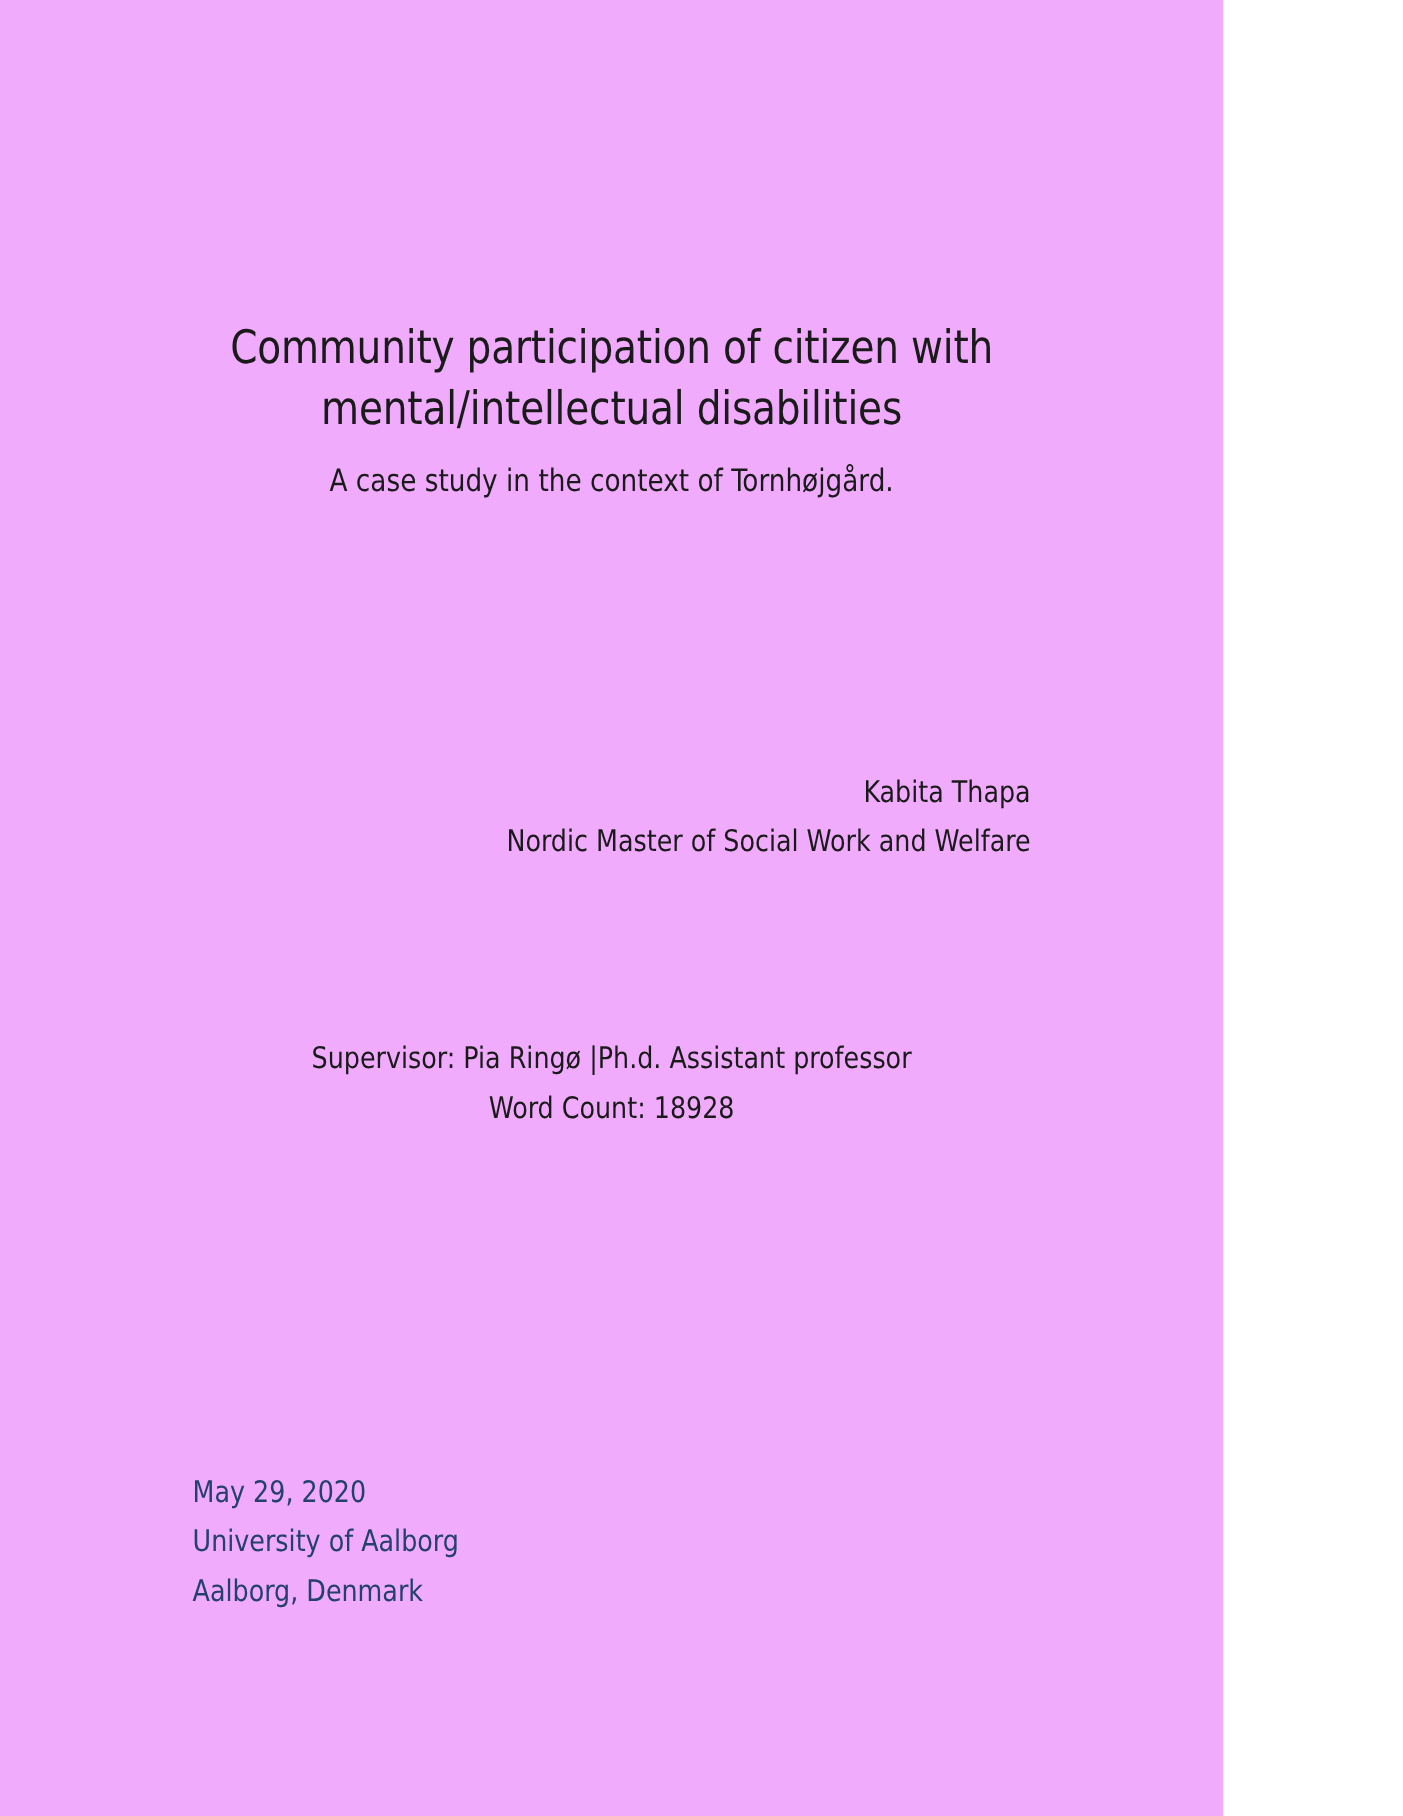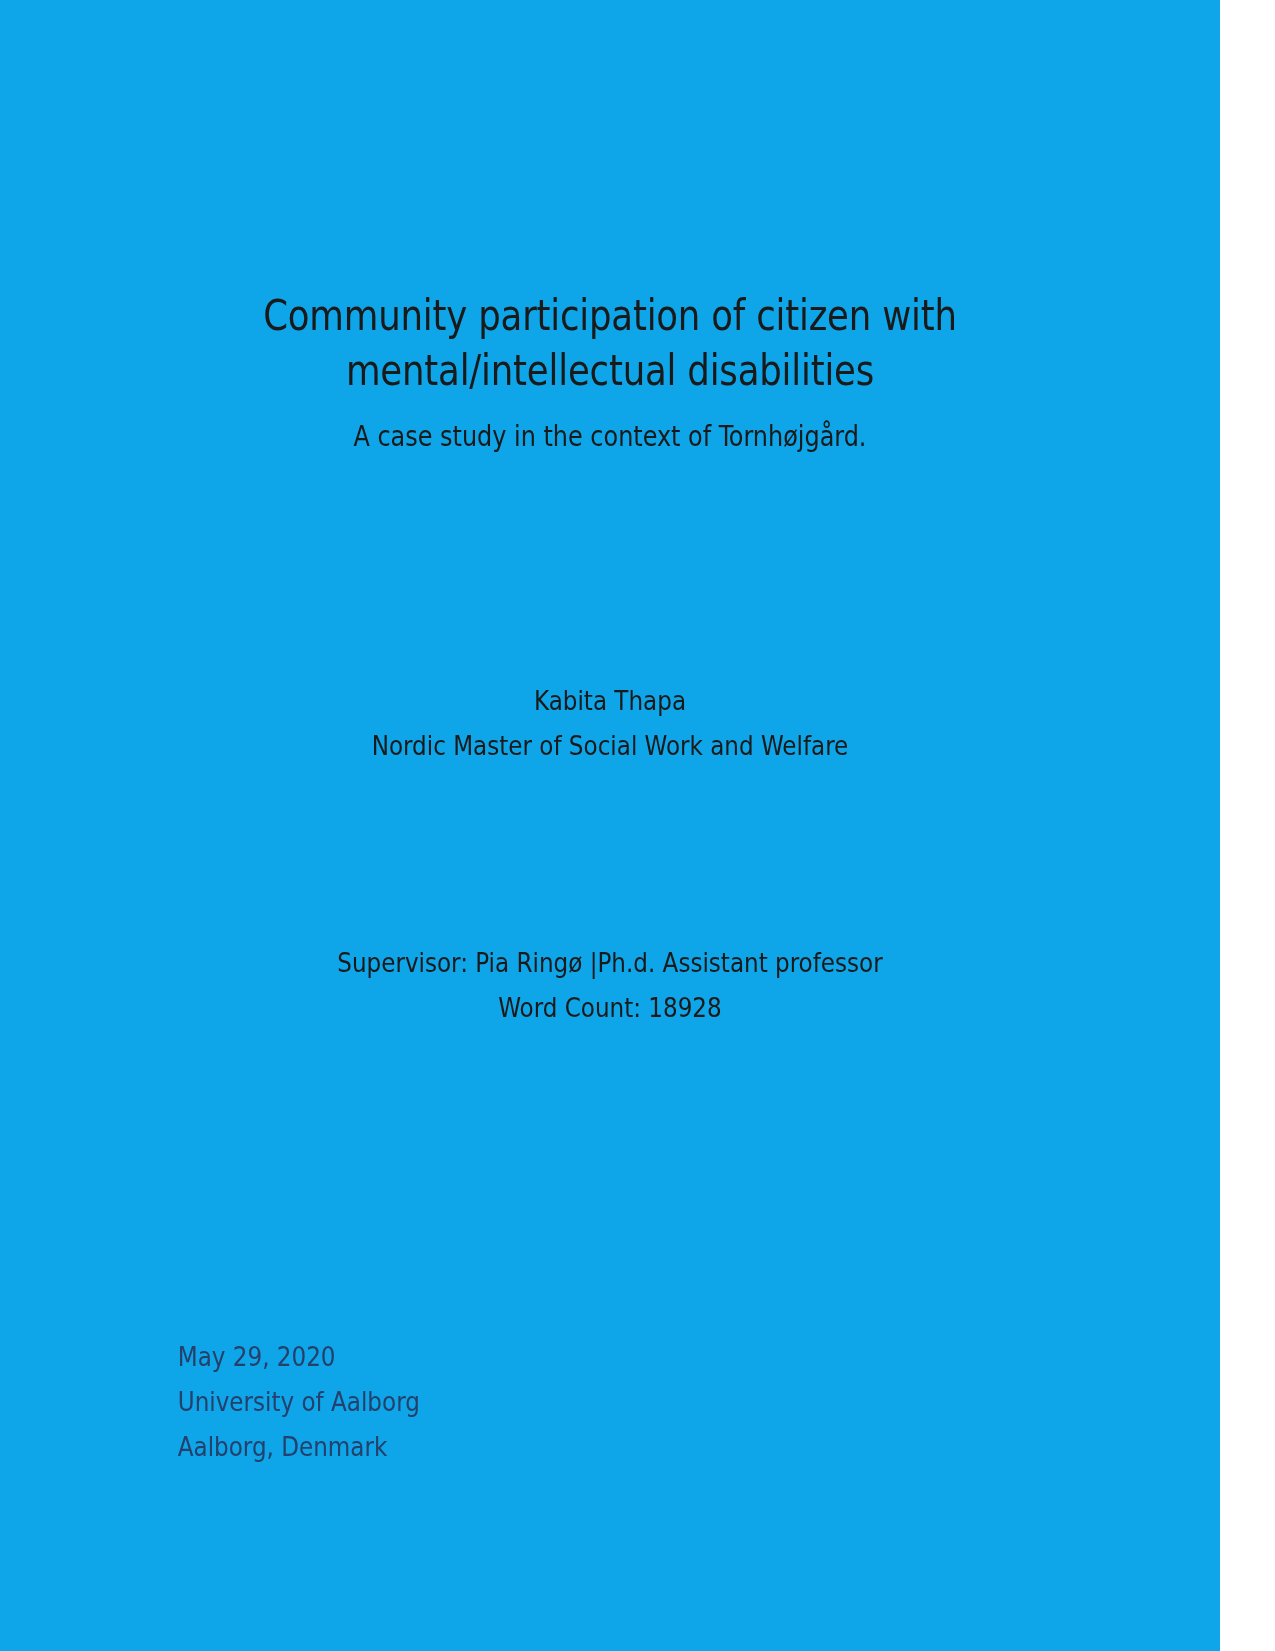--- a/index.html
+++ b/index.html
@@ -5,23 +5,23 @@
   html, body {
     margin: 0;
     padding: 0;
     background: #ffffff;
   }
   body {
     font-family: "Liberation Sans", sans-serif;
   }
   .page {
     position: relative;
-    width: 1220px;
+    width: 1112px;
     height: 1651px;
-    background: #0ea5e9;
+    background: #f0abfc;
     overflow: hidden;
     box-sizing: border-box;
   }
 
   
   .title-block {
     position: absolute;
     top: 288px;
     left: 155px;
     right: 155px;
@@ -48,24 +48,24 @@
     line-height: 38px;
     color: #1a1a1a;
     margin: 20px 0 0 0;
     transform: scaleX(0.95);
     transform-origin: center top;
   }
 
   
   .author-block {
     position: absolute;
-    top: 678px;
+    top: 698px;
     left: 155px;
     right: 155px;
-    text-align: center;
+    text-align: right;
   }
   .author-line {
     font-family: "DejaVu Sans Condensed", "Liberation Sans Narrow", "Liberation Sans", sans-serif;
     font-weight: 300;
     font-size: 27px;
     line-height: 45px;
     color: #1a1a1a;
     transform: scaleX(0.95);
     transform-origin: center top;
   }

